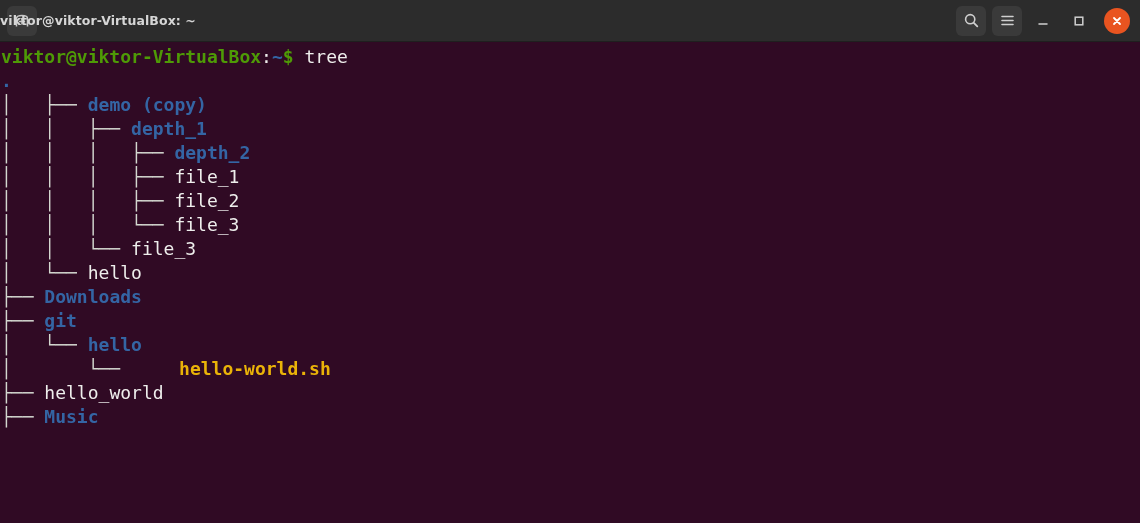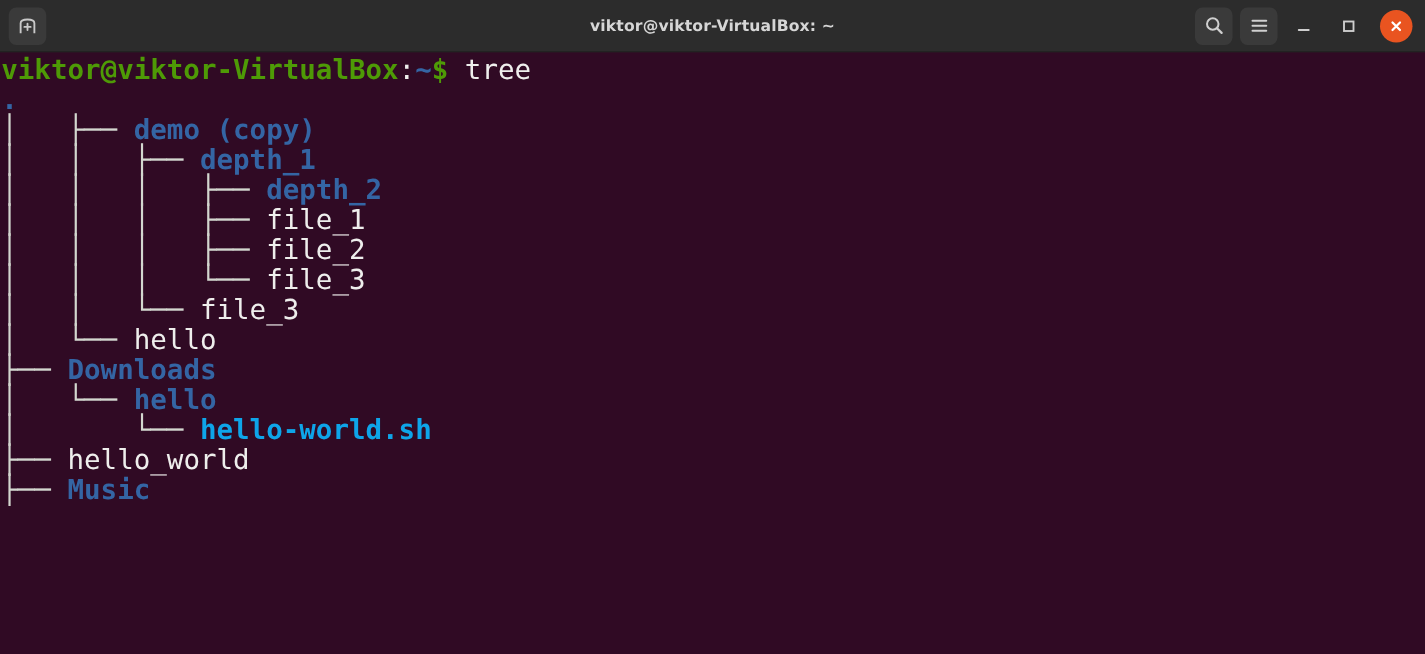--- a/index.html
+++ b/index.html
@@ -60,21 +60,21 @@
     justify-content: center;
     cursor: pointer;
   }
   .tb-btn.flat { background: transparent; }
 
   .tb-btn svg { display: block; }
 
   #title-text {
     position: absolute;
     left: 0; right: 0;
-    text-align: center;
+    text-align: left;
     color: #d6d6d6;
     font-family: "DejaVu Sans", sans-serif;
     font-size: 12.5px;
     font-weight: bold;
     letter-spacing: 0.1px;
     pointer-events: none;
   }
 
   #close-btn {
     width: 26px;
@@ -92,32 +92,32 @@
   #terminal {
     flex: 1;
     background: #300a24;
     padding: 3px 0 0 1px;
     overflow: hidden;
     position: relative;
   }
 
   .line {
     font-family: "DejaVu Sans Mono", monospace;
-    font-size: 22px;
+    font-size: 18px;
     line-height: 24px;
     height: 24px;
     white-space: pre;
     letter-spacing: 0px;
     color: #ffffff;
   }
   .gbold  { color: #4e9a06; font-weight: bold; }
   .blue   { color: #3465a4; font-weight: bold; }
   .white  { color: #eeeeec; }
   .tline  { color: #d3d7cf; }
-  .egreen { color: #0ea5e9; font-weight: bold; }
+  .egreen { color: #eab308; font-weight: bold; margin-left: 48px; }
 
   #scrollbar {
     position: absolute;
     top: 42px;
     right: 0;
     width: 4px;
     height: 481px;
     background: transparent;
   }
 </style>
@@ -183,20 +183,21 @@
         <div class="line"><span class="blue">.</span></div>
         <div class="line"><span class="tline">│   ├── </span><span class="blue">demo (copy)</span></div>
         <div class="line"><span class="tline">│   │   ├── </span><span class="blue">depth_1</span></div>
         <div class="line"><span class="tline">│   │   │   ├── </span><span class="blue">depth_2</span></div>
         <div class="line"><span class="tline">│   │   │   ├── </span><span class="white">file_1</span></div>
         <div class="line"><span class="tline">│   │   │   ├── </span><span class="white">file_2</span></div>
         <div class="line"><span class="tline">│   │   │   └── </span><span class="white">file_3</span></div>
         <div class="line"><span class="tline">│   │   └── </span><span class="white">file_3</span></div>
         <div class="line"><span class="tline">│   └── </span><span class="white">hello</span></div>
         <div class="line"><span class="tline">├── </span><span class="blue">Downloads</span></div>
+        <div class="line"><span class="tline">├── </span><span class="blue">git</span></div>
         <div class="line"><span class="tline">│   └── </span><span class="blue">hello</span></div>
         <div class="line"><span class="tline">│       └── </span><span class="egreen">hello-world.sh</span></div>
         <div class="line"><span class="tline">├── </span><span class="white">hello_world</span></div>
         <div class="line"><span class="tline">├── </span><span class="blue">Music</span></div>
       </div>
 
   </div>
 
   <div id="scrollbar"></div>
 

